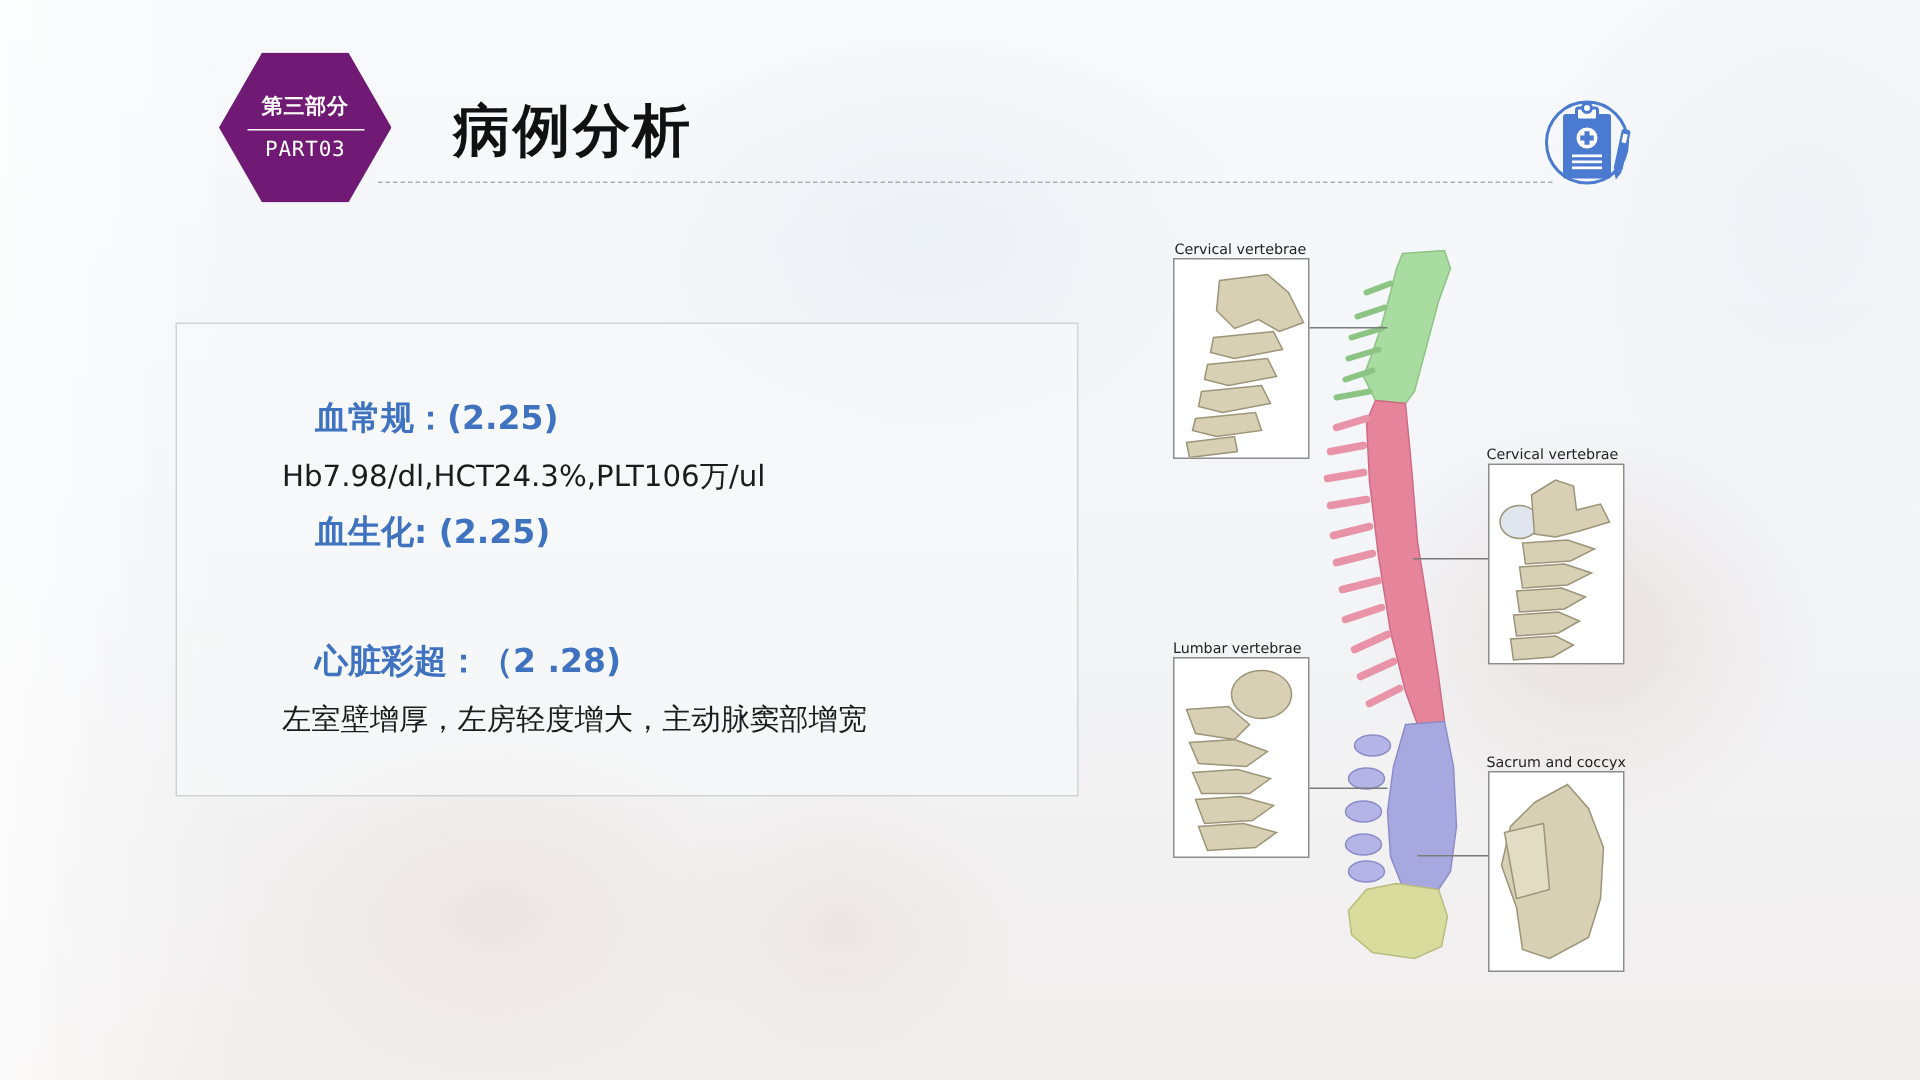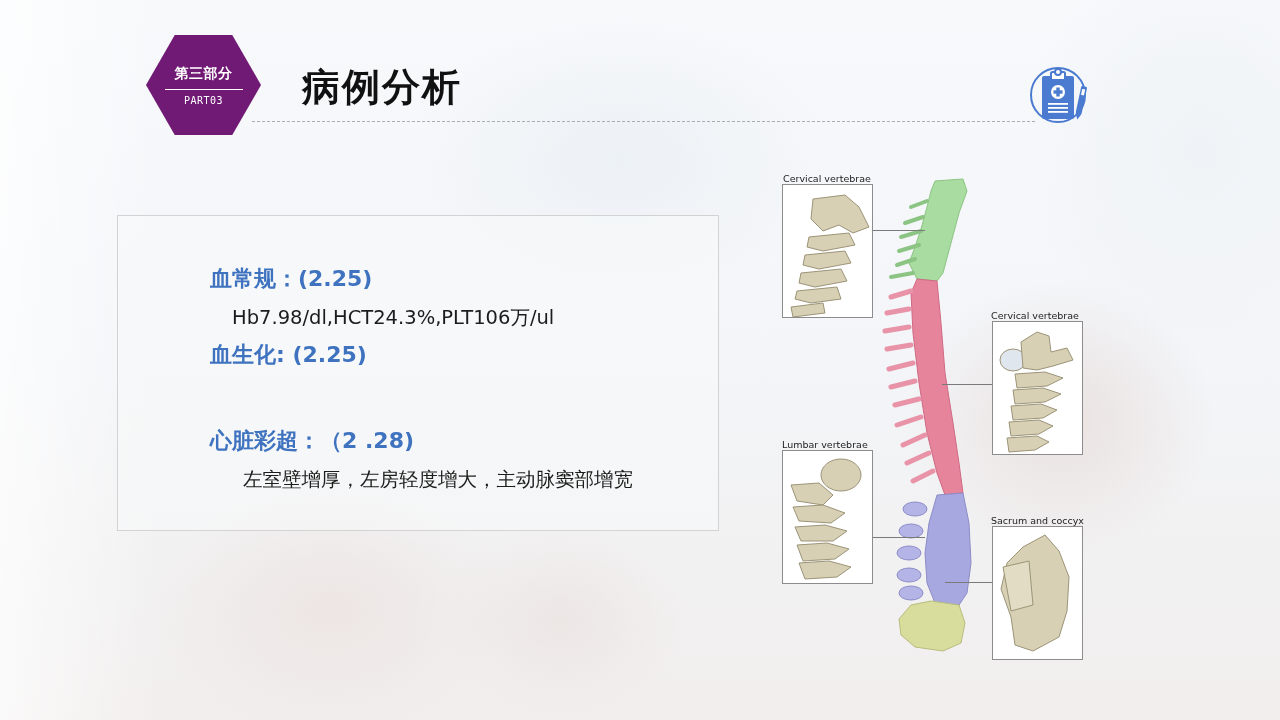--- a/index.html
+++ b/index.html
@@ -38,21 +38,21 @@
     .hex-top {
       font-family: "DejaVu Sans", sans-serif;
       font-size: 14px; font-weight: bold; letter-spacing: 0.5px;
       padding-bottom: 6px;
     }
     .hex-divider {
       width: 78px; height: 1px; background: #ffffff; margin-bottom: 5px;
     }
     .hex-bottom {
       font-family: "DejaVu Sans Mono", monospace;
-      font-size: 10px; letter-spacing: 0.5px;
+      font-size: 14px; letter-spacing: 0.5px;
     }
     .page-title {
       position: absolute; left: 278px; top: 62px;
       font-family: "DejaVu Sans", sans-serif;
       font-size: 38px; font-weight: bold; color: #111;
       letter-spacing: 2px;
       z-index: 2;
       margin-left: 24px;
     }
     .title-rule {
@@ -74,26 +74,26 @@
     }
     .line {
       position: absolute; white-space: nowrap;
     }
     .heading {
       font-family: "DejaVu Sans", sans-serif;
       font-weight: bold; font-size: 22px; color: #3f73c0;
     }
     .body {
       font-family: "DejaVu Sans", sans-serif;
-      font-size: 19.5px; color: #1c1c1c; margin-left: 44px;
+      font-size: 19.5px; color: #1c1c1c;
     }
 
     
     .spine-wrap {
-      position: absolute; left: 770px; top: 163px; width: 330px; height: 500px;
+      position: absolute; left: 770px; top: 151px; width: 330px; height: 500px;
       z-index: 2;
     }
     .thumb-label {
       position: absolute;
       font-family: "DejaVu Sans", sans-serif;
       font-size: 9.5px; color: #222; white-space: nowrap;
     }
     .thumb {
       position: absolute; background: #fff; border: 1px solid #8c8c8c;
       overflow: hidden;
@@ -131,21 +131,21 @@
     <rect x="51.5" y="27" width="3" height="6" fill="#fff"></rect>
     <polygon points="50,52 56,52 53,58" fill="#4a7bd0"></polygon>
   </g>
 </svg>
 
 <div class="info-card">
   <div class="line heading" style="left:92px; top:48px;">血常规：(2.25)</div>
   <div class="line body" style="left:70px; top:88px;">Hb7.98/dl,HCT24.3%,PLT106万/ul</div>
   <div class="line heading" style="left:92px; top:124px;text-align:center;">血生化: (2.25)</div>
   <div class="line heading" style="left:92px; top:210px;">心脏彩超：（2 .28)</div>
-  <div class="line body" style="left:81px; top:250px;">左室壁增厚，左房轻度增大，主动脉窦部增宽</div>
+  <div class="line body" style="left:70px; top:250px;">左室壁增厚，左房轻度增大，主动脉窦部增宽</div>
 </div>
 
 <div class="spine-wrap">
 
   <svg style="position:absolute; left:105px; top:10px;" width="100" height="490" viewBox="0 0 100 490">
 
     <path d="M60 8 L88 6 L92 18 L84 40 L76 70 L68 100 L62 108 L42 106 L34 90 L40 74 L46 56 L52 34 L56 18 Z" fill="#a8dca0" stroke="#8cc484" stroke-width="1"></path>
     <g stroke="#8cc484" stroke-width="4" stroke-linecap="round">
       <line x1="52" y1="28" x2="36" y2="34"></line>
       <line x1="48" y1="44" x2="30" y2="50"></line>

